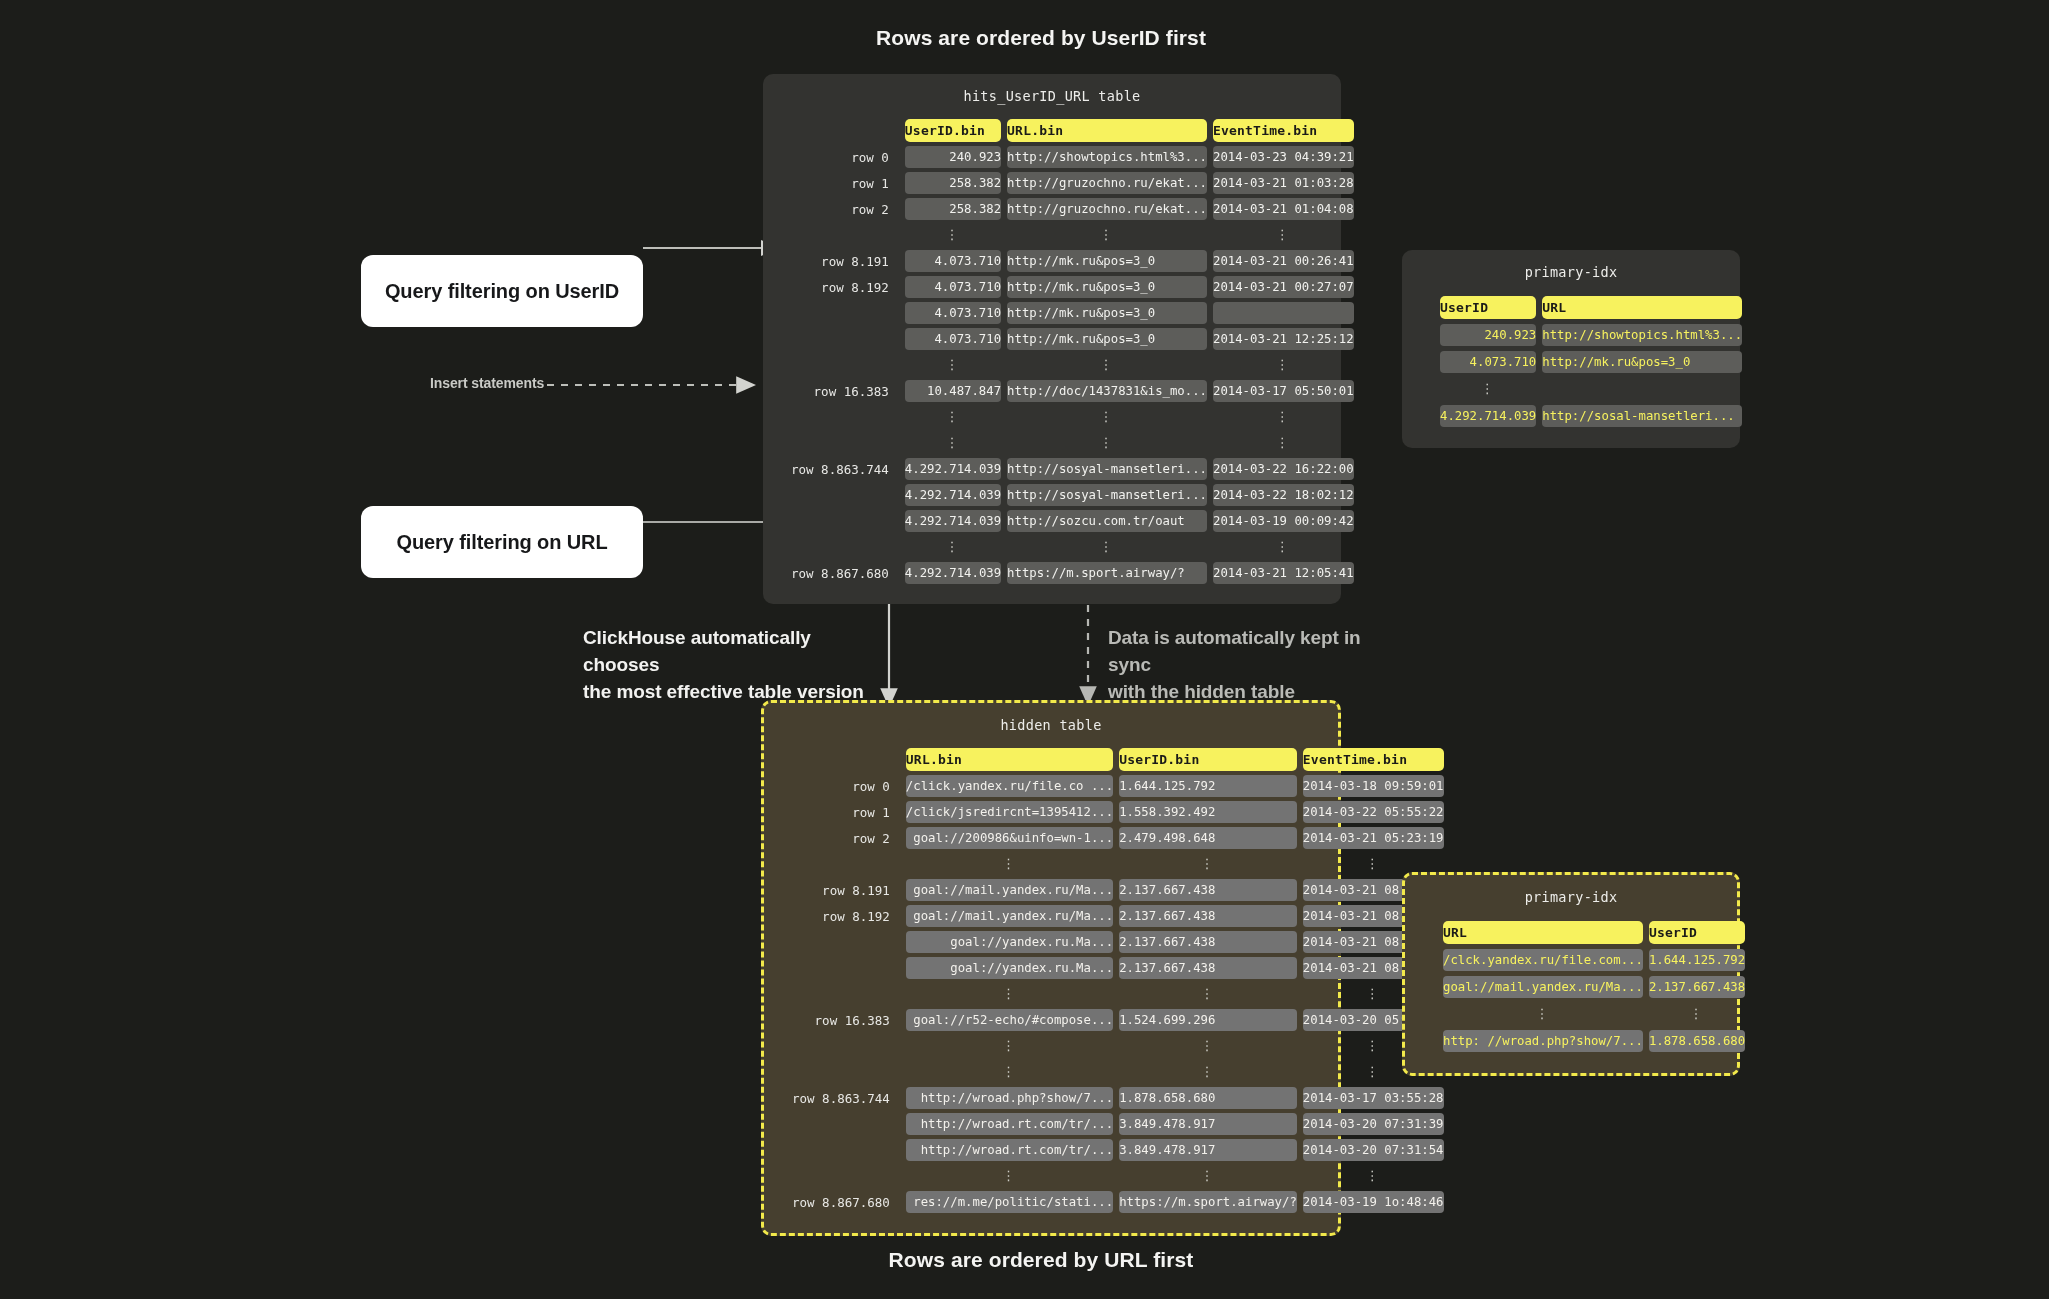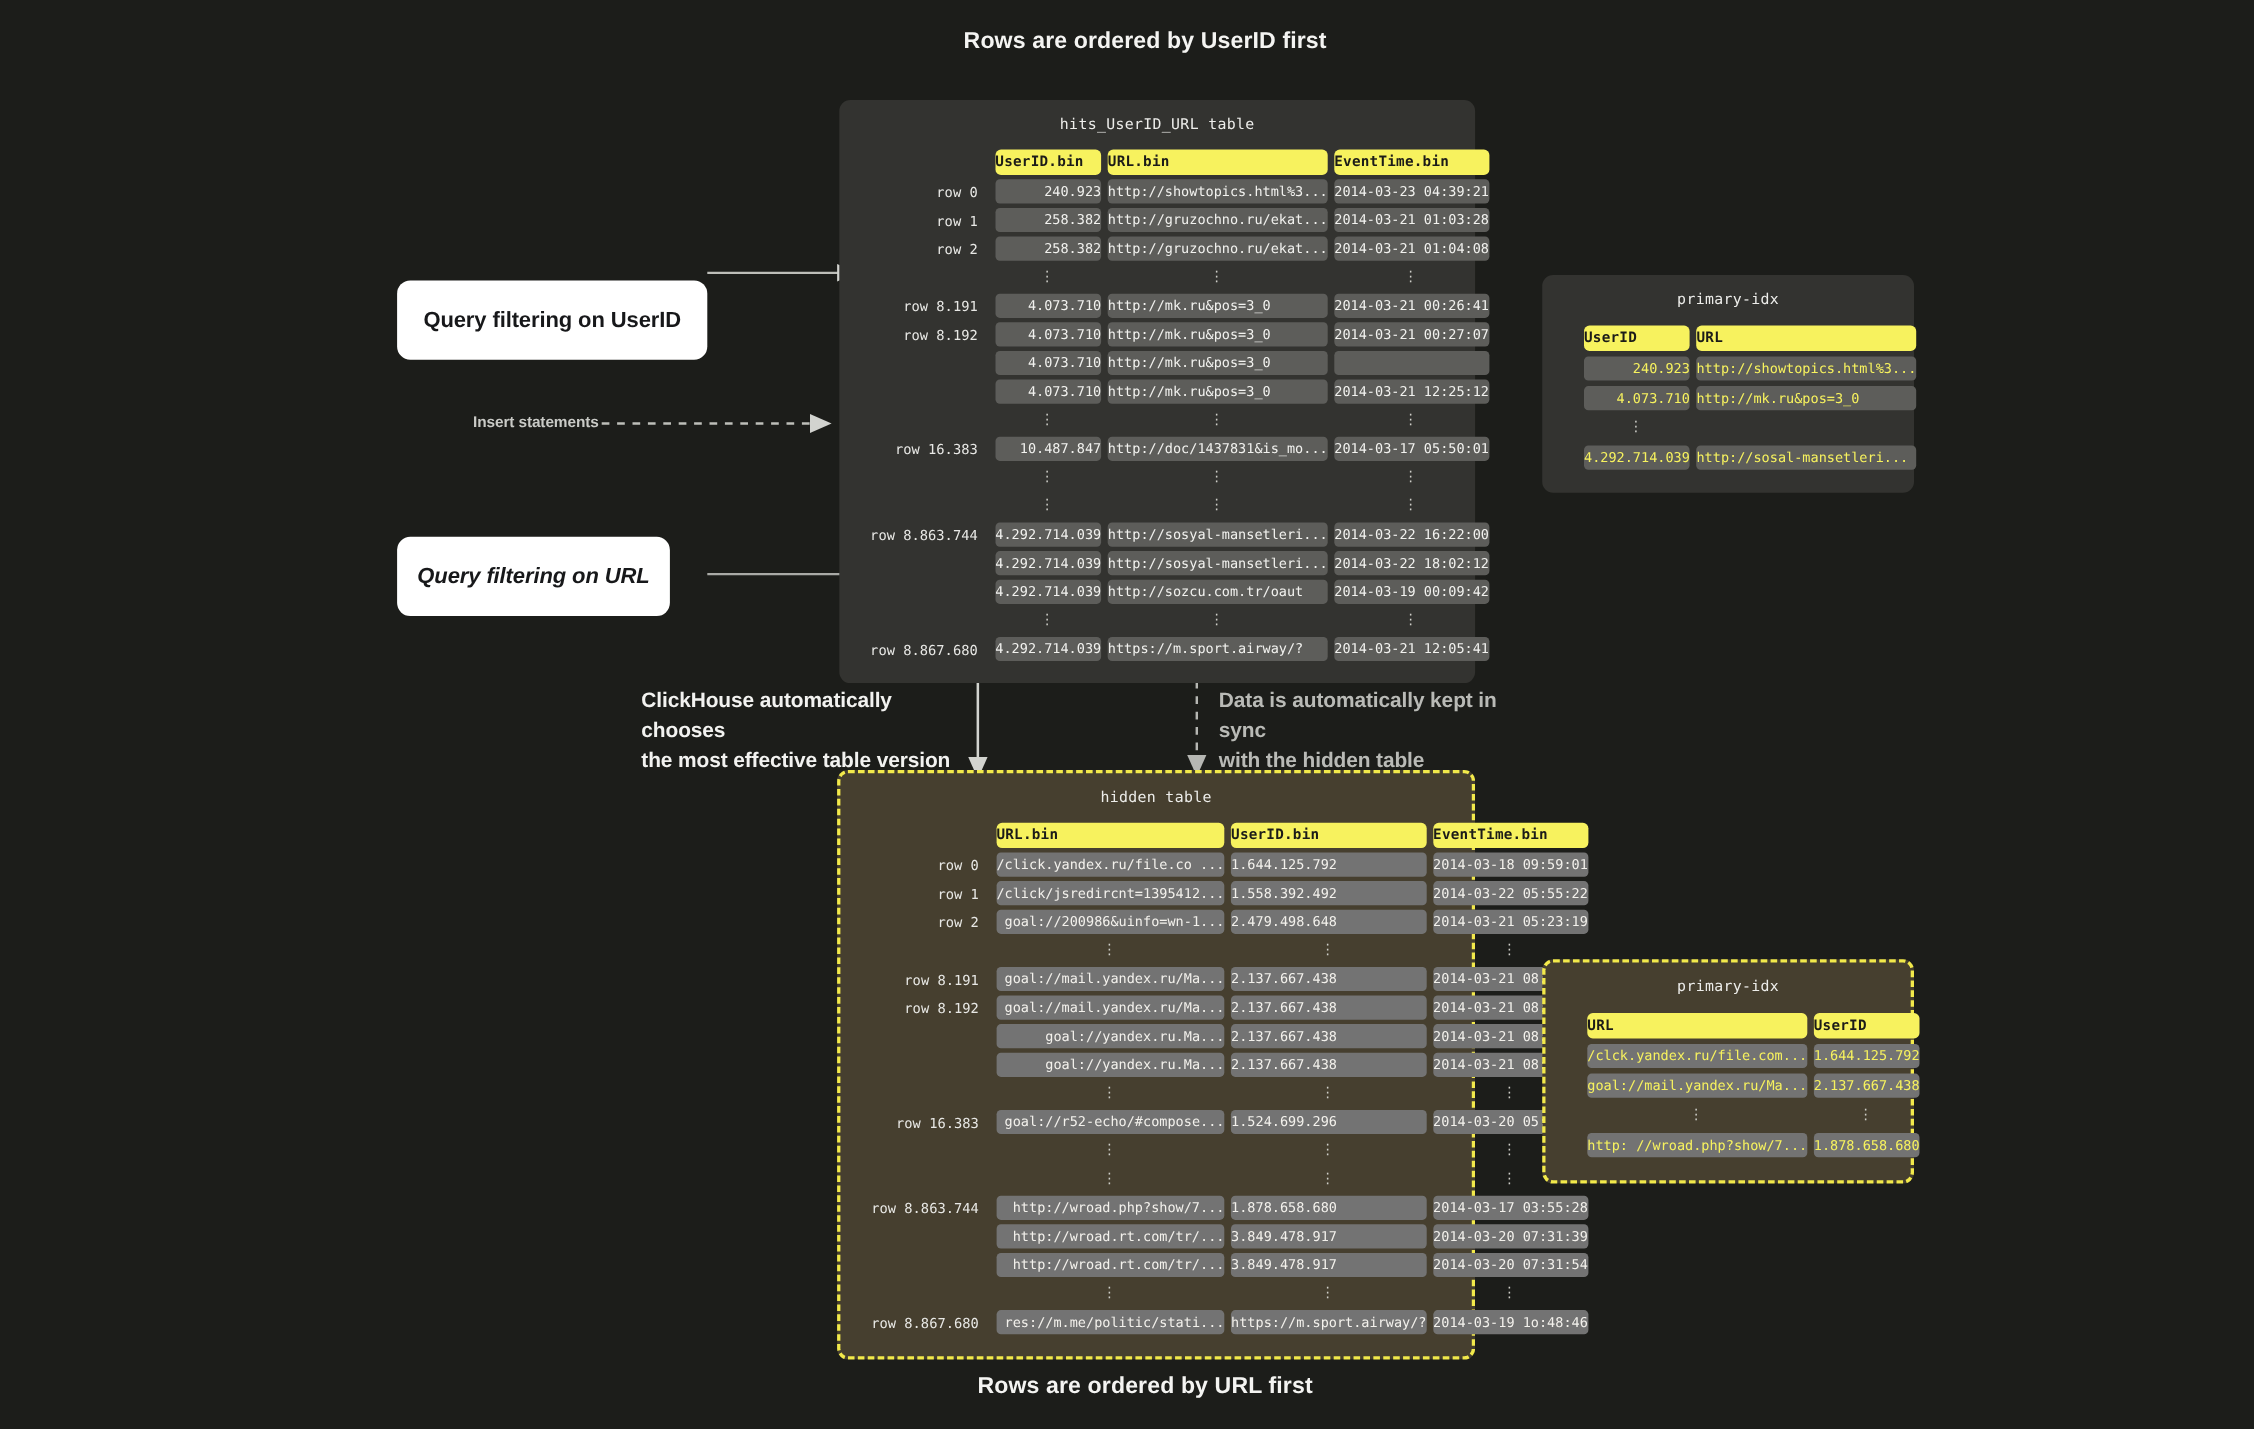--- a/index.html
+++ b/index.html
@@ -177,37 +177,37 @@
     <path d="M1088,591 L1088,695" stroke="#b6b7b3" stroke-width="2.2" fill="none" stroke-dasharray="7 7" marker-end="url(#arrowDash)"></path>
   </svg>
 
   <div class="banner-title" id="title-top">Rows are ordered by UserID first</div>
   <div class="banner-title" id="title-bottom">Rows are ordered by URL first</div>
 
   <div class="callout" style="left:361px; top:212px; width:282px; height:72px;margin-top:43px;">
     <span>Query filtering on UserID</span>
   </div>
 
-  <div class="callout" style="left:361px; top:488px; width:248px; height:72px;font-style:italic;">
+  <div class="callout" style="left:361px; top:506px; width:282px; height:72px;">
     <span>Query filtering on URL</span>
   </div>
 
   <div class="insert-label" style="left:430px; top:375px;">Insert statements</div>
 
   <div class="annot bright" style="left:583px; top:625px; width:300px;">
     <div>ClickHouse automatically chooses</div>
     <div>the most effective table version</div>
   </div>
 
   <div class="annot dim" style="left:1108px; top:625px; width:300px;">
     <div>Data is automatically kept in sync</div>
     <div>with the hidden table</div>
   </div>
 
-  <div class="panel dark" style="left:763px; top:91px; width:578px;">
+  <div class="panel dark" style="left:763px; top:74px; width:578px;">
     <div class="panel-title">hits_UserID_URL table</div>
     <table class="grid">
       <tbody>
           <tr>
         <td class="rowlabel"></td>
         <td class="hdr c-top-1">UserID.bin</td>
         <td class="hdr c-top-2">URL.bin</td>
         <td class="hdr c-top-3">EventTime.bin</td>
       </tr>
 

